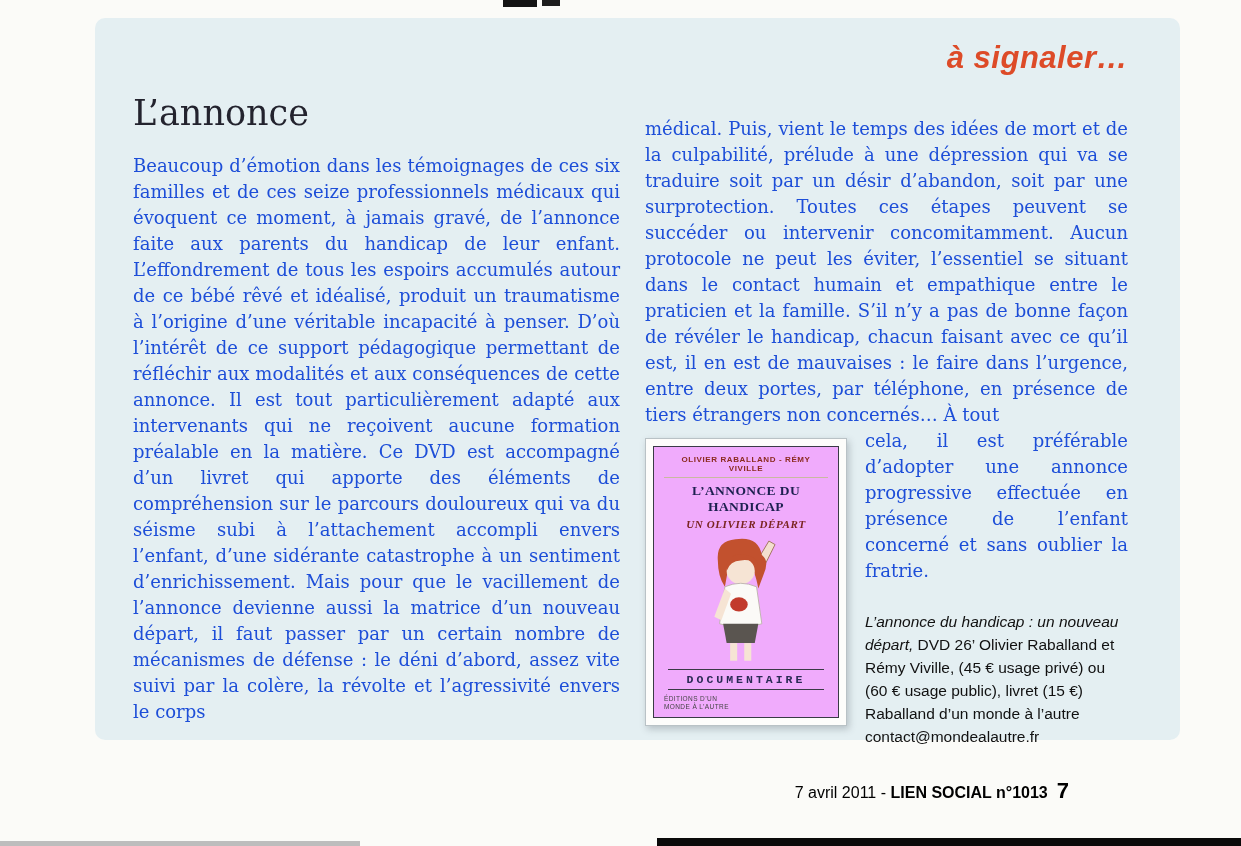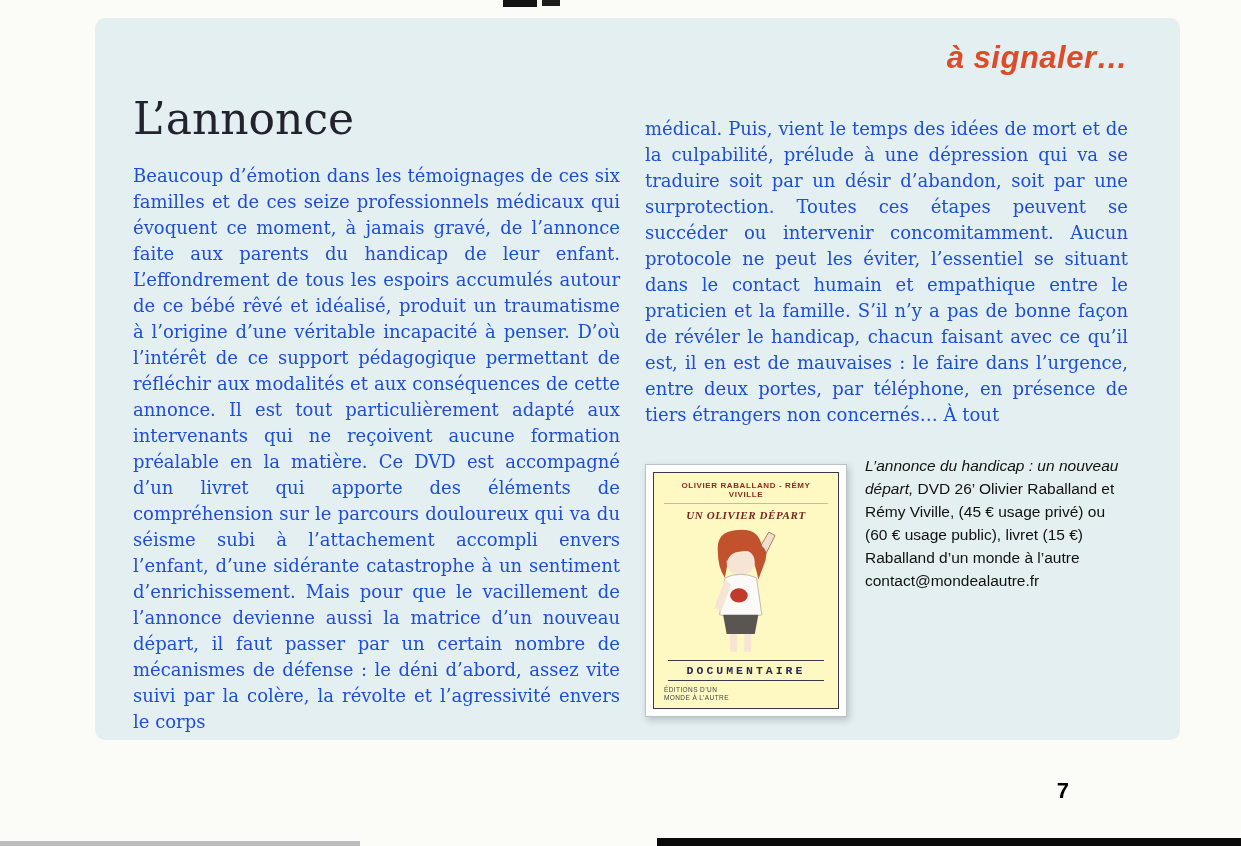--- a/index.html
+++ b/index.html
@@ -38,21 +38,21 @@
     margin:2px 0 4px;
   }
 
   .columns { display:flex; gap:25px; }
   .col-left  { width:487px; }
   .col-right { width:483px; padding-top:36px; }
 
   .article-title {
     font-family:"DejaVu Serif", serif;
     font-weight:400;
-    font-size:44px;
+    font-size:35px;
     line-height:1.12;
     color:#23232e;
     margin:14px 0 20px;
   }
 
   .body-text {
     font-family:"DejaVu Serif", serif;
     font-size:18px;
     line-height:26px;
     text-align:justify;
@@ -67,21 +67,21 @@
     float:left;
     width:202px;
     margin:10px 18px 6px 0;
     background:#fdfdfb;
     border:1px solid #b9c2c6;
     box-shadow:2px 3px 7px rgba(60,70,80,.28);
     padding:7px;
   }
   .dvd-inner {
     border:1px solid #3a3a46;
-    background:#fef9c3;
+    background:#f0abfc;
     padding:8px 10px 6px;
     text-align:center;
   }
   .dvd-authors {
     font-family:"Liberation Sans", sans-serif;
     font-size:8px; letter-spacing:.6px;
     color:#8b2a1e; font-weight:bold;
     padding-bottom:4px;
     border-bottom:1px solid #c9b9a0;
     margin-bottom:5px;
@@ -157,50 +157,53 @@
       </div>
 
       <div class="col-right">
         <p class="body-text">médical. Puis, vient le temps des idées de mort et de la culpabilité, prélude à une dépression qui va se traduire soit par un désir d’abandon, soit par une surprotection. Toutes ces étapes peuvent se succéder ou intervenir concomitamment. Aucun protocole ne peut les éviter, l’essentiel se situant dans le contact humain et empathique entre le praticien et la famille. S’il n’y a pas de bonne façon de révéler le handicap, chacun faisant avec ce qu’il est, il en est de mauvaises : le faire dans l’urgence, entre deux portes, par téléphone, en présence de tiers étrangers non concernés… À tout</p>
 
         <div class="wrap-zone">
 
           <div class="dvd-cover">
             <div class="dvd-inner">
               <div class="dvd-authors">OLIVIER RABALLAND - RÉMY VIVILLE</div>
+              <div class="dvd-title">L’ANNONCE DU HANDICAP</div>
               <div class="dvd-subtitle">UN OLIVIER DÉPART</div>
               <div class="dvd-art">
                 <svg viewBox="0 0 140 150" width="140" height="132" aria-hidden="true">
                   <path d="M78 38 L96 8 L103 12 L86 46 Z" fill="#f3dfcf" stroke="#9a6b52" stroke-width="1"></path>
                   <path d="M38 30 Q36 8 58 6 Q84 2 88 24 Q97 30 90 46 L84 62 Q80 40 74 36 Q60 26 50 38 L46 60 Q38 48 38 30 Z" fill="#c2512e"></path>
                   <ellipse cx="64" cy="42" rx="16" ry="15" fill="#f6e4d4"></ellipse>
                   <path d="M48 34 Q54 20 70 24 Q82 26 84 36 Q76 28 64 30 Q52 30 48 42 Z" fill="#c2512e"></path>
                   <path d="M46 60 Q64 52 82 60 L88 102 Q64 110 40 102 Z" fill="#fbfaf7" stroke="#b9b2a8" stroke-width="1"></path>
                   <ellipse cx="62" cy="80" rx="10" ry="8" fill="#c23a2c"></ellipse>
                   <path d="M46 62 L34 94 L42 98 L53 68 Z" fill="#f6e4d4"></path>
                   <path d="M44 102 L84 102 L80 124 L48 124 Z" fill="#5a5550"></path>
                   <rect x="52" y="124" width="8" height="20" fill="#f6e4d4"></rect>
                   <rect x="68" y="124" width="8" height="20" fill="#f6e4d4"></rect>
                 </svg>
               </div>
               <div class="dvd-genre">DOCUMENTAIRE</div>
               <div class="dvd-publisher">ÉDITIONS D’UN MONDE À L’AUTRE</div>
             </div>
           </div>
 
+          <p class="body-text">cela, il est préférable d’adopter une annonce progressive effectuée en présence de l’enfant concerné et sans oublier la fratrie.</p>
 
           <div class="caption">
             <p><span class="cap-title">L’annonce du handicap : un nouveau départ,</span><span> DVD 26’ Olivier Raballand et Rémy Viville, (45 € usage privé) ou (60 € usage public), livret (15 €)</span></p>
             <p>Raballand d’un monde à l’autre</p>
             <p>contact@mondealautre.fr</p>
           </div>
 
         </div>
       </div>
 
     </div>
   </div>
 
   <div class="footer">
+    <span><span>7 avril 2011 - </span><span class="mag">LIEN SOCIAL n°1013</span></span>
     <span class="pnum">7</span>
   </div>
 
 </div>
 
 </body></html>

